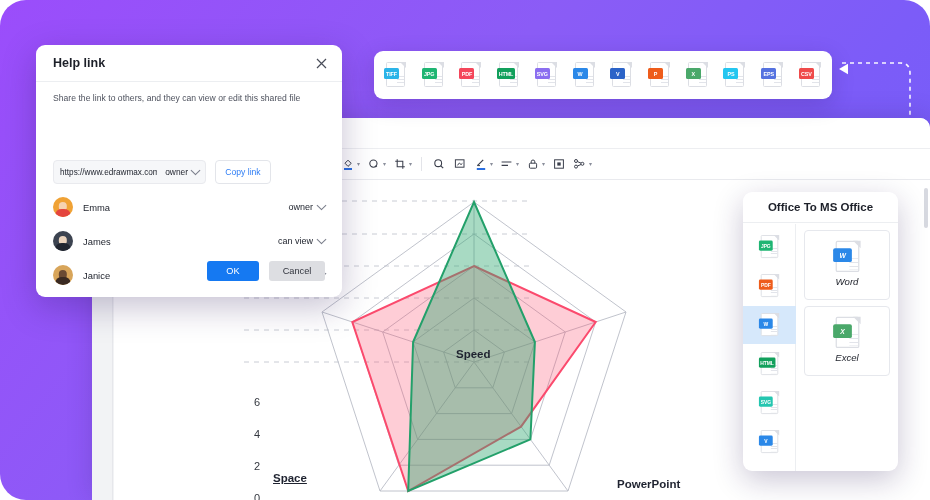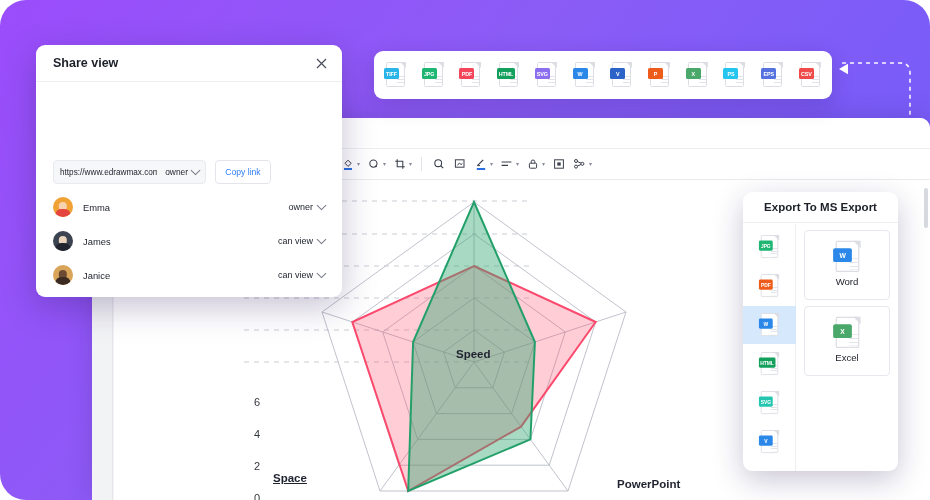--- a/index.html
+++ b/index.html
@@ -339,20 +339,21 @@
   .rail-item {
     width: 53px; height: 38px;
     display: flex; align-items: center; justify-content: center;
   }
   .rail-item.active { background: #d6e8fb; }
   .export-main {
     flex: 1;
     padding: 6px 8px 13px 8px;
     display: flex; flex-direction: column;
     gap: 6px;
+    font-style: italic;
   }
   .export-card {
     height: 70px;
     border: 1px solid #e6e8ed;
     border-radius: 4px;
     display: flex; flex-direction: column;
     align-items: center; justify-content: center;
     gap: 5px;
     background: #ffffff;
   }
@@ -571,28 +572,29 @@
           <div class="radar-label" style="left:503px; top:298px;">PowerPoint</div>
           <div class="radar-label" style="left:159px; top:292px;text-decoration:underline;">Space</div>
 
         </div>
       </div>
     </div>
   </div>
 
   <div class="share-dialog">
     <div class="share-head">
-      <span class="share-title">Share view</span>
+      <span class="share-title">Help link</span>
       <span class="share-close">
         <svg width="11" height="11" viewBox="0 0 11 11">
             <path d="M1 1l9 9M10 1l-9 9" stroke="#4a4e5a" stroke-width="1.2"></path>
           </svg>
       </span>
     </div>
 
+    <div class="share-sub">Share the link to others, and they can view or edit this shared file</div>
 
     <div class="link-row">
       <div class="link-box">
         <span class="link-url">https://www.edrawmax.com/online/fil</span>
         <span class="link-perm">
           <span class="link-perm-txt">owner</span>
           <span class="caret-sm"></span>
         </span>
       </div>
       <div class="copy-btn">Copy link</div>
@@ -627,20 +629,24 @@
         <span class="head" style="background:#ead3bd"></span>
           <span class="body" style="background:#20252f"></span>
       </span>
       <span class="person-name">James</span>
       <span class="person-perm">
         <span class="person-perm-txt">can view</span>
         <span class="caret-sm"></span>
       </span>
     </div>
 
+    <div class="dlg-actions">
+      <div class="btn-ok">OK</div>
+      <div class="btn-cancel">Cancel</div>
+    </div>
   </div>
 
   <div class="format-bar" id="format-bar">
       <span class="fdoc">
         <span class="sheet"></span>
         <span class="fold"></span>
         <span class="lines"></span>
         <span class="tag" style="background: rgb(43, 180, 232);">TIFF</span>
       </span>
       <span class="fdoc">
@@ -710,21 +716,21 @@
         <span class="tag" style="background: rgb(239, 75, 75);">CSV</span>
       </span>
     </div>
   <span class="arrow-head">
     <svg width="16" height="14" viewBox="0 0 16 14">
         <path d="M1 7l9-5.2v10.4z" fill="#ffffff"></path>
       </svg>
   </span>
 
   <div class="export-panel">
-    <div class="export-title">Export To MS Export</div>
+    <div class="export-title">Office To MS Office</div>
     <div class="export-body">
       <div class="export-rail" id="export-rail">
           <div class="rail-item">
             <span class="fdoc" style="transform: scale(0.92);">
               <span class="sheet"></span>
               <span class="fold"></span>
               <span class="lines"></span>
               <span class="tag" style="background: rgb(31, 181, 115);">JPG</span>
             </span>
           </div>

